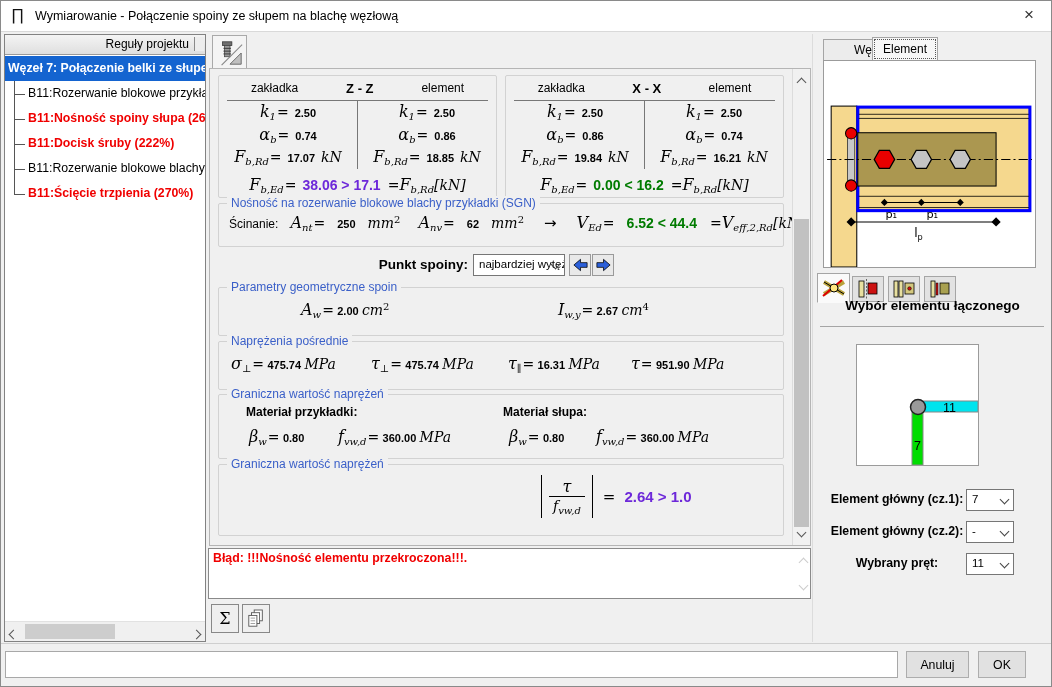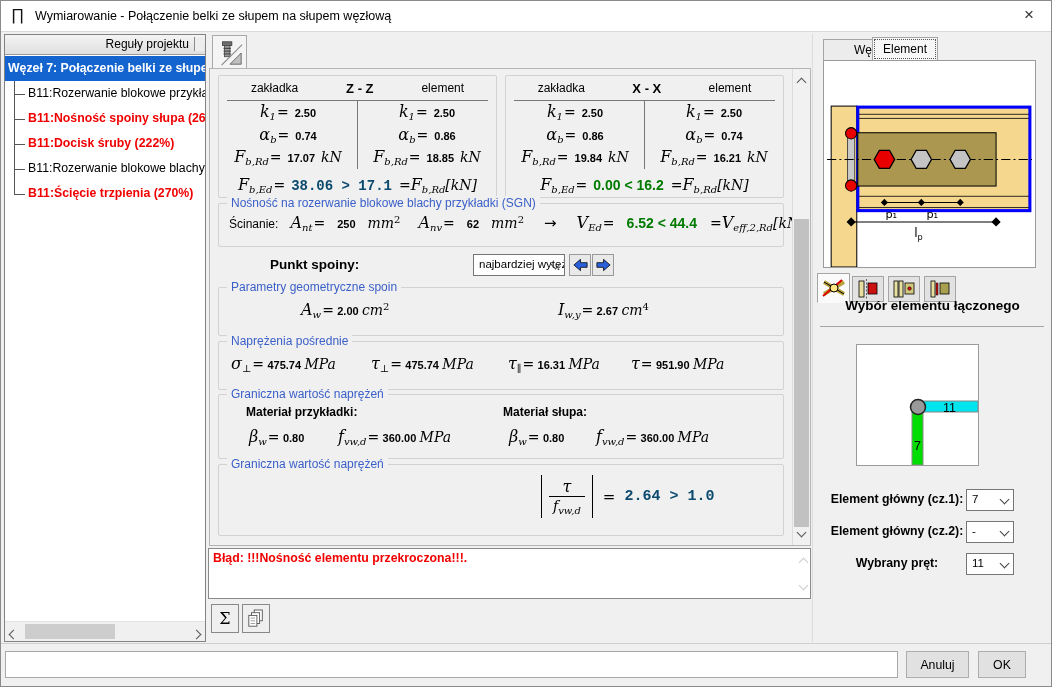--- a/index.html
+++ b/index.html
@@ -42,36 +42,36 @@
   .gbox{position:absolute;border:1px solid #d2d2d2;border-radius:2px;box-sizing:border-box;}
   .gtitle{position:absolute;top:-8px;left:8px;background:#f0f0f0;padding:0 4px;color:#3a5fc8;font-size:12px;white-space:nowrap;}
   
   .v{font-family:"DejaVu Serif","Liberation Serif",serif;font-style:italic;font-size:16px;}
   .vs{font-family:"DejaVu Serif","DejaVu Sans",serif;font-style:italic;font-size:10px;}
   .vsup{font-family:"DejaVu Serif",serif;font-size:10px;}
   .req{font-family:"DejaVu Serif",serif;font-size:14px;margin-left:1px;}
   .val{font-family:"Liberation Sans","DejaVu Sans",sans-serif;font-weight:bold;font-size:11px;}
   .unit{font-family:"DejaVu Serif",serif;font-style:italic;font-size:14px;}
   .check{font-size:14px;}
-  .fail{color:#0c4a6e;font-family:Liberation Mono, monospace;} .pass{color:#007b00;}
+  .fail{color:#6d28d9;} .pass{color:#007b00;}
   .m{white-space:nowrap;}
   
   .btable{background:#f0f0f0;text-align:center;}
   .bt-head{display:flex;justify-content:space-around;align-items:center;height:24px;margin:0 8px;border-bottom:1px solid #777;}
   .bt-ax{font-weight:bold;font-size:13px;}
   .bt-cols{display:flex;height:68px;}
   .bt-col{flex:1;display:flex;flex-direction:column;justify-content:space-around;align-items:center;}
   .bt-col-left{border-right:1px solid #777;}
   .trow{display:flex;align-items:baseline;gap:6px;}
   .bt-res{display:flex;justify-content:center;align-items:baseline;gap:6px;margin-top:6px;}
   
   .btline{position:absolute;left:10px;top:9px;display:flex;align-items:baseline;gap:12px;white-space:nowrap;}
   .lbl{font-size:12px;}
   .arrowg{font-size:15px;font-family:"DejaVu Sans",sans-serif;}
-  .pslabel{position:absolute;left:60px;top:188px;width:198px;text-align:left;font-weight:bold;font-size:13.5px;}
+  .pslabel{position:absolute;left:60px;top:188px;width:198px;text-align:right;font-weight:bold;font-size:13.5px;}
   .combo{position:absolute;background:#fff;border:1px solid #767676;box-sizing:border-box;height:22px;font-size:11.5px;
          padding:3px 16px 0 5px;white-space:nowrap;overflow:hidden;}
   .combo .chev{position:absolute;right:5px;top:6px;border-color:#444;}
   .psbtn{position:absolute;top:185px;width:22px;height:22px;background:#e9e9e9;border:1px solid #9a9a9a;
          display:flex;align-items:center;justify-content:center;padding:0;}
   .fracwrap{display:inline-flex;flex-direction:column;align-items:center;border-left:1.5px solid #000;border-right:1.5px solid #000;padding:2px 7px;}
   .fracden{border-top:1.5px solid #000;padding:1px 4px 0 4px;text-align:center;}
   .finrow{position:absolute;left:322px;top:10px;display:flex;align-items:center;gap:9px;}
   .finval{font-size:15px;}
   
@@ -102,21 +102,21 @@
         display:flex;align-items:center;justify-content:center;padding:0;box-sizing:border-box;font-family:"Liberation Sans",sans-serif;}
   button{font-family:"Liberation Sans",sans-serif;}
 </style>
 </head>
 <body>
 
 <div class="win">
 
   <div class="titlebar">
     <span class="appicon">∏</span>
-    <span class="title">Wymiarowanie - Połączenie belki ze słupem na słupem węzłową</span>
+    <span class="title">Wymiarowanie - Połączenie spoiny ze słupem na blachę węzłową</span>
     <span class="closebtn"><span>×</span></span>
   </div>
 
   <div class="lpanel">
     <div class="theader">
       <span>Reguły projektu</span>
       <span class="hdr-knob"></span>
     </div>
     <div class="tree">
       <div class="titem sel">Węzeł 7: Połączenie belki ze słupem</div>

